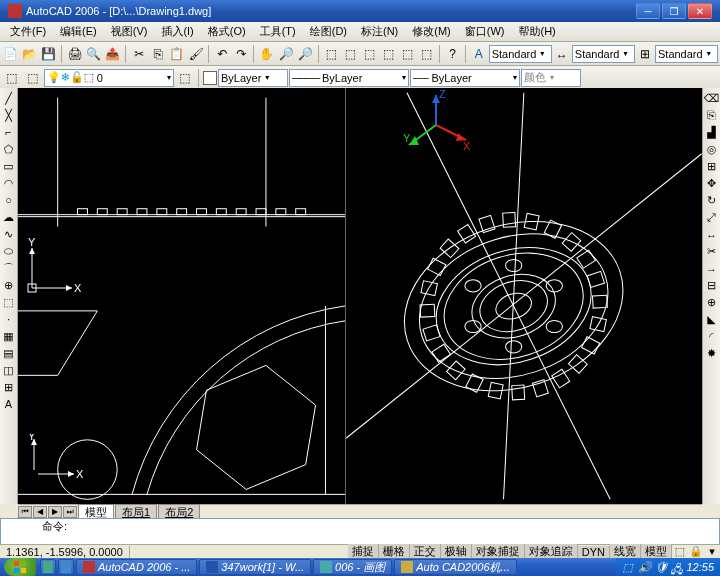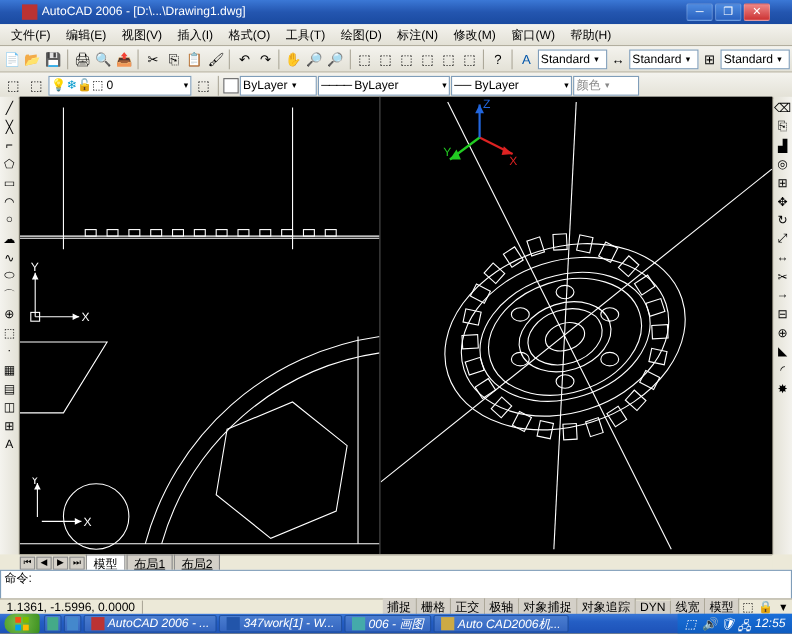--- a/index.html
+++ b/index.html
@@ -1,19 +1,19 @@
 <!DOCTYPE html>
 <html><head>
 <meta charset="utf-8">
 <style>
 * { margin: 0; padding: 0; box-sizing: border-box; font-family: "Microsoft YaHei", Tahoma, sans-serif; font-size: 11px; }
 body { width: 720px; height: 576px; background: #ece9d8; overflow: hidden; position: relative; }
 
 
-.titlebar { height: 22px; background: linear-gradient(to bottom, #3b78d6, #2456b0 50%, #1a4aa0); display: flex; align-items: center; padding: 0 20px; color: #fff; }
+.titlebar { height: 22px; background: linear-gradient(to bottom, #3b78d6, #2456b0 50%, #1a4aa0); display: flex; align-items: center; padding: 0 8px; color: #fff; }
 .titlebar .icon { width: 14px; height: 14px; background: #b33; margin-right: 4px; display: inline-block; }
 .titlebar .title { flex: 1; font-size: 11px; white-space: nowrap; overflow: hidden; }
 .winbtns { display: flex; gap: 2px; }
 .winbtn { width: 24px; height: 16px; border: 1px solid #fff3; border-radius: 2px; display: flex; align-items: center; justify-content: center; color: #fff; font-size: 10px; }
 .winbtn.min { background: linear-gradient(#4e8be0,#2a62c0); }
 .winbtn.max { background: linear-gradient(#4e8be0,#2a62c0); }
 .winbtn.close { background: linear-gradient(#e88,#c33); }
 
 
 .menubar { height: 20px; background: linear-gradient(#f4f3ee,#e3e1d6); border-bottom: 1px solid #aca899; display: flex; align-items: center; padding: 0 4px; gap: 2px; }
@@ -44,21 +44,21 @@
 
 .ucs2d { position: absolute; left: 6px; bottom: 18px; color: #fff; font-size: 9px; }
 .ucs2d line { stroke: #fff; stroke-width: 1; }
 
 
 .viewtabs { position: absolute; left: 18px; right: 18px; bottom: 58px; height: 14px; background: #ece9d8; display: flex; align-items: center; font-size: 10px; border-top: 1px solid #aca899; }
 .viewtabs .navbtn { width: 14px; height: 12px; background: #d4d0c8; border: 1px solid #888; display: flex; align-items: center; justify-content: center; font-size: 8px; margin-right: 1px; }
 .viewtabs .tab { padding: 0 6px; background: #fff; border: 1px solid #888; border-bottom: none; margin-right: 1px; }
 .viewtabs .tab.inactive { background: #d4d0c8; text-decoration: underline; }
 .cmdbox { position: absolute; left: 0; right: 0; bottom: 30px; height: 28px; background: #fff; border: 1px solid #7f9db9; font-family: "SimSun", monospace; font-size: 11px; padding: 1px 3px; overflow: hidden; }
-.cmdbox .line { white-space: nowrap; line-height: 13px; }
+.cmdbox .line { white-space: nowrap; line-height: 13px; margin-left: 38px; }
 
 
 .statusbar { position: absolute; left: 0; right: 0; bottom: 18px; height: 14px; background: #ece9d8; border-top: 1px solid #aca899; display: flex; align-items: center; font-size: 10px; }
 .statusbar .coord { padding: 0 6px; border-right: 1px solid #aca899; }
 .statusbar .sbtn { padding: 0 4px; border-right: 1px solid #aca899; background: #d4d0c8; }
 .statusbar .sicon { width: 14px; height: 12px; margin: 0 1px; display: flex; align-items: center; justify-content: center; }
 
 
 .taskbar { position: absolute; left: 0; right: 0; bottom: 0; height: 18px; background: linear-gradient(to bottom,#3b78d6,#245ec4 40%,#1d52b8); display: flex; align-items: center; font-style: italic; }
 .startbtn { width: 32px; height: 18px; background: radial-gradient(circle at 40% 40%, #7cc04c, #3a8e1e); border-radius: 9px 3px 3px 9px; margin: 0 4px; display: flex; align-items: center; justify-content: center; }

